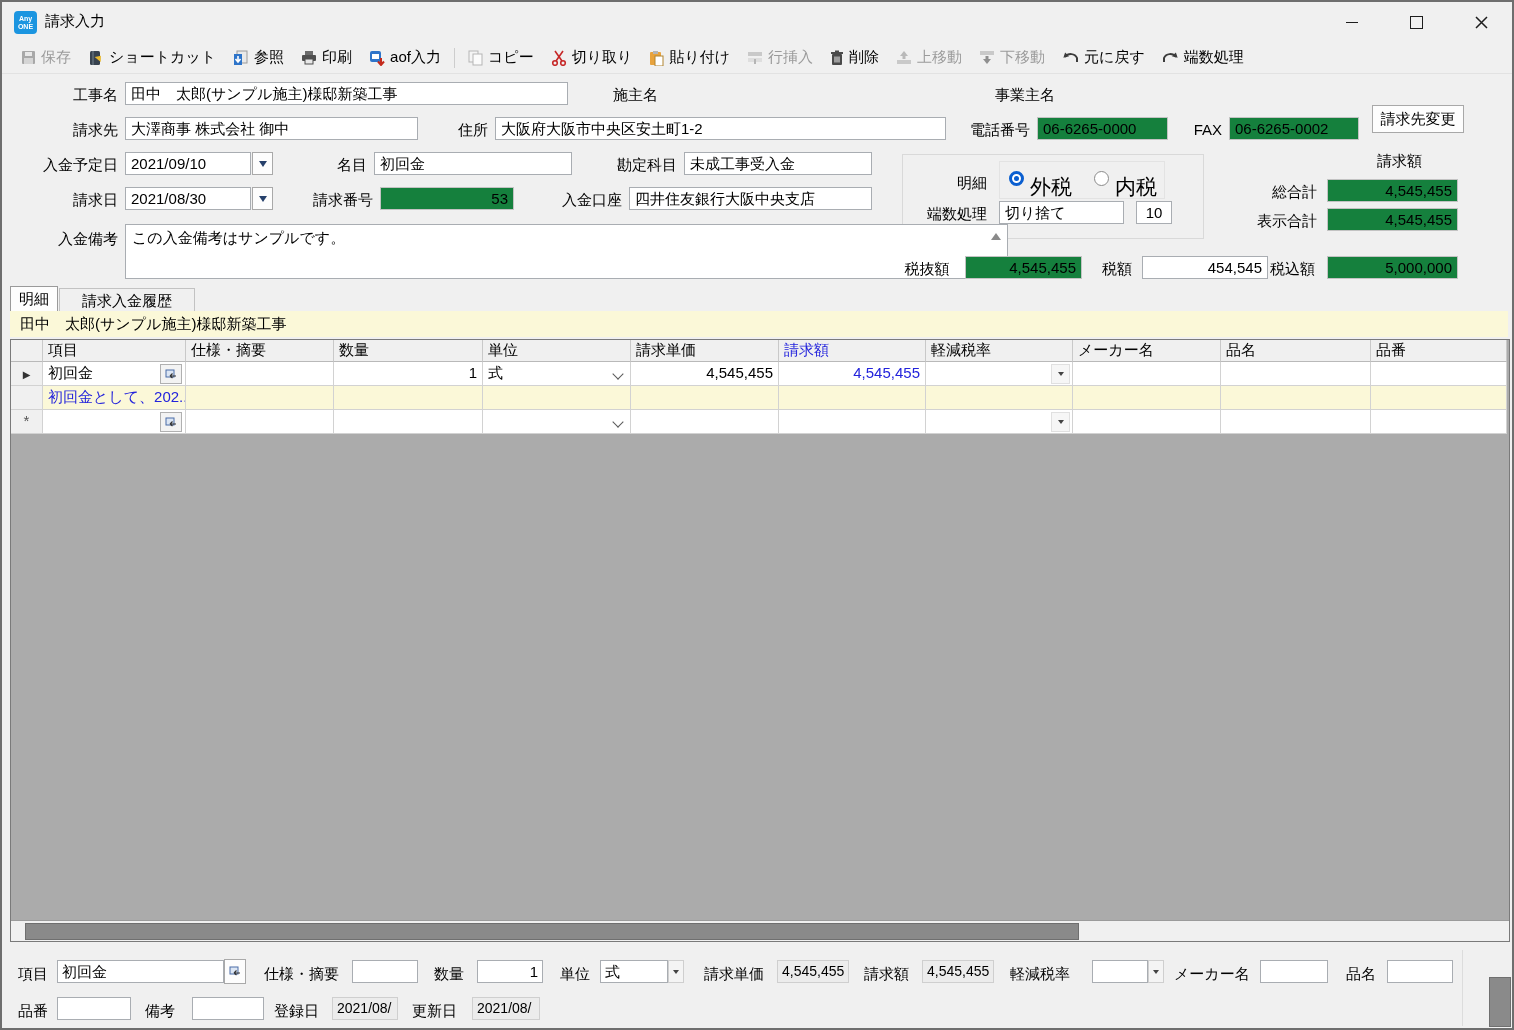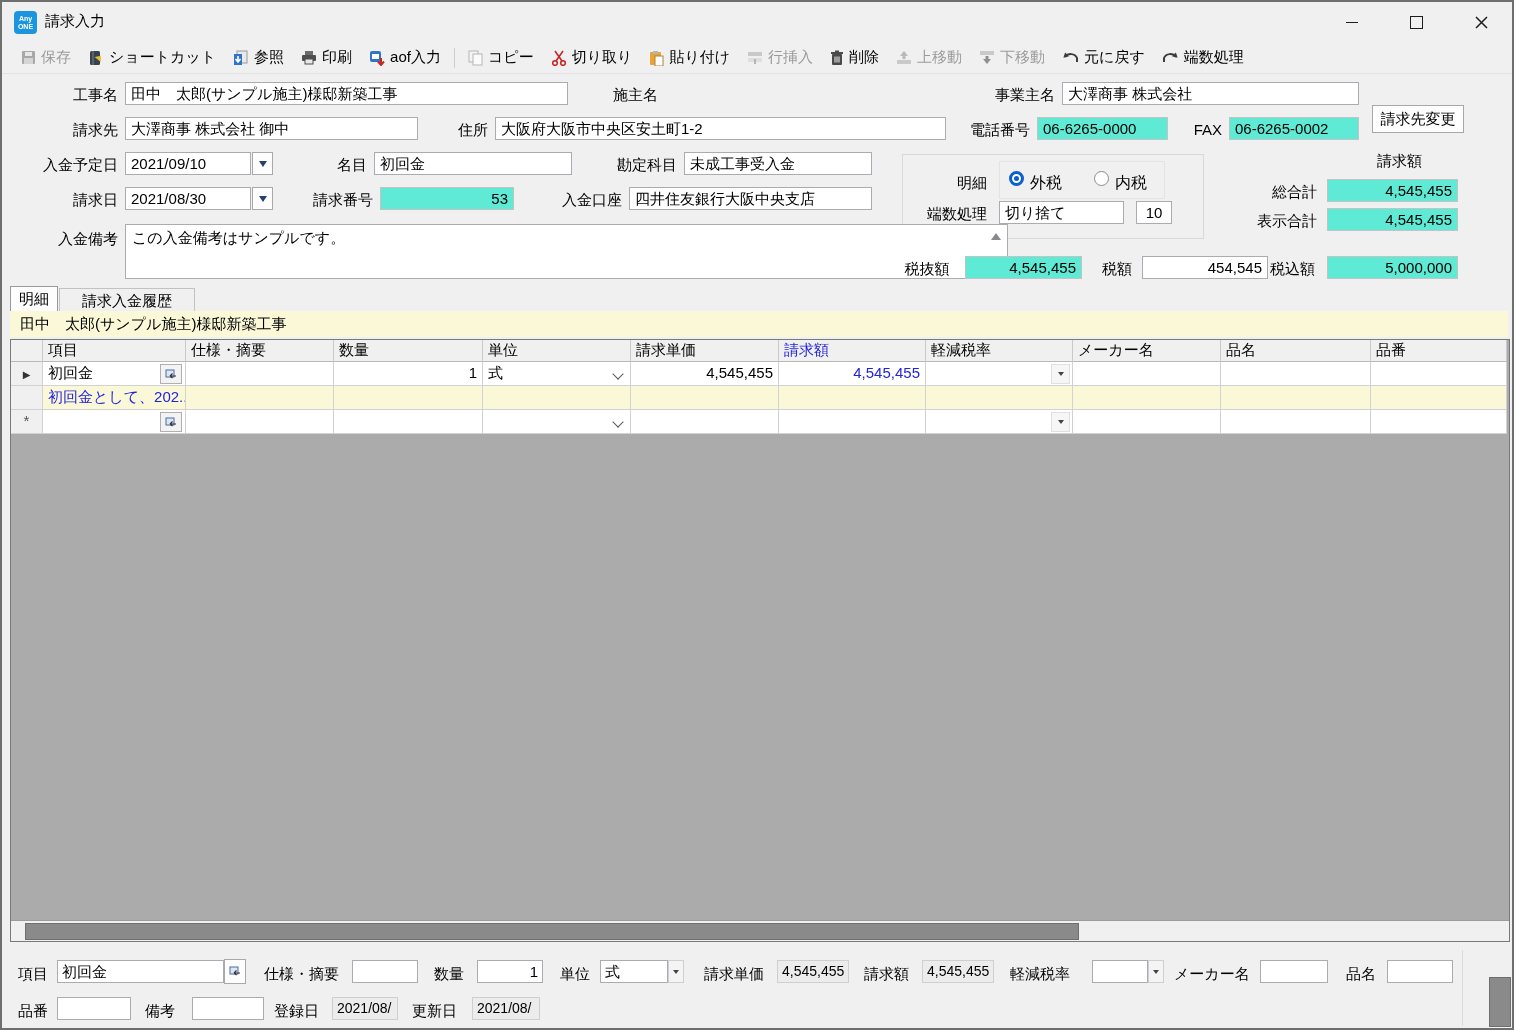--- a/index.html
+++ b/index.html
@@ -2,21 +2,21 @@
 <html><head>
 <meta charset="utf-8">
 <style>
   html,body{margin:0;padding:0;background:#cfcfcf;}
   .win{position:relative;width:1514px;height:1030px;background:#f0f0f0;border:2px solid #6e6e6e;
        box-sizing:border-box;font-family:"Liberation Sans","DejaVu Sans",sans-serif;color:#000;overflow:hidden;}
   .a{position:absolute;box-sizing:border-box;}
   .lbl{font-size:15px;text-align:right;white-space:nowrap;}
   .inp{background:#fff;border:1px solid #a9adb2;font-size:15px;line-height:21px;height:23px;
        padding:0 5px;white-space:nowrap;overflow:hidden;}
-  .ro{background:#5eead4;border-color:#c3c3c3;}
+  .ro{background:#15803d;border-color:#c3c3c3;}
   .num{text-align:right;}
   .blue{color:#2323dc;}
   
   .titlebar{position:absolute;top:0;left:0;right:0;height:40px;background:#f0f0f0;}
   .appicon{position:absolute;left:12px;top:9px;width:23px;height:23px;border-radius:4px;background:#1b95e0;
            color:#fff;font-size:7px;font-weight:bold;line-height:8px;text-align:center;padding-top:4px;box-sizing:border-box;}
   .wtitle{position:absolute;left:43px;top:10px;font-size:15px;}
   .wc{position:absolute;top:0;width:47px;height:40px;display:flex;align-items:center;justify-content:center;cursor:default;}
   .minglyph{width:12px;height:0;border-top:1.6px solid #1d1d1d;}
   .maxglyph{width:11px;height:11px;border:1.4px solid #1d1d1d;}
@@ -31,21 +31,21 @@
   .chev{position:absolute;right:8px;top:7px;width:7px;height:7px;border-right:1.6px solid #5a5a5a;
         border-bottom:1.6px solid #5a5a5a;transform:rotate(45deg);}
   .dbtn{background:#fdfdfd;border:1px solid #a9a9a9;display:flex;align-items:center;justify-content:center;}
   .tri-dn{width:0;height:0;border-left:4.5px solid transparent;border-right:4.5px solid transparent;border-top:6px solid #26406b;}
   .tri-sm{width:0;height:0;border-left:3px solid transparent;border-right:3px solid transparent;border-top:4px solid #444;}
   .btn{background:#fdfdfd;border:1px solid #a8a8a8;font-size:15px;text-align:center;}
   .groupbox{border:1px solid #d9d9d9;}
   .radio-off{width:15px;height:15px;border-radius:50%;border:1px solid #8b8b8b;background:#fff;}
   .radio-on{width:15px;height:15px;border-radius:50%;border:3.5px solid #0b5fd0;background:#fff;position:relative;}
   .radio-on::after{content:"";position:absolute;left:1.5px;top:1.5px;width:5px;height:5px;border-radius:50%;background:#0b5fd0;}
-  .rlabel{font-size:16px;}
+  .rlabel{font-size:21px;}
   
   .txa{background:#fff;border:1px solid #a9adb2;font-size:15px;padding:3px 20px 3px 6px;line-height:19px;}
   .uar{width:0;height:0;border-left:5px solid transparent;border-right:5px solid transparent;border-bottom:7px solid #8a8a8a;}
   .dar{width:0;height:0;border-left:5px solid transparent;border-right:5px solid transparent;border-top:7px solid #8a8a8a;}
   
   .tab{font-size:15px;text-align:center;line-height:24px;}
   .tab.on{background:#fdfdfd;border:1px solid #9a9a9a;border-bottom:none;height:25px;}
   .tab.off{background:#f0f0f0;border:1px solid #c2c2c2;border-bottom:none;height:23px;top:286px;}
   .banner{background:#fbf8d8;font-size:15px;line-height:26px;padding-left:10px;}
   
@@ -204,21 +204,20 @@
           <path d="M10 6 L16 6 L13 1.5 Z" fill="#3c3c3c" transform="rotate(15 13 5)"></path>
         </svg>
       <span>端数処理</span>
     </div>
   </div>
 
   <div class="a lbl" style="left:20px;top:84px;width:96px;">工事名</div>
   <div class="a inp" style="left:123px;top:80px;width:443px;">田中　太郎(サンプル施主)様邸新築工事</div>
   <div class="a lbl" style="left:570px;top:84px;width:86px;">施主名</div>
   <div class="a lbl" style="left:955px;top:84px;width:98px;">事業主名</div>
-  <div class="a inp" style="left:1060px;top:80px;width:297px;">大澤商事 株式会社</div>
 
   <div class="a lbl" style="left:20px;top:119px;width:96px;">請求先</div>
   <div class="a inp" style="left:123px;top:115px;width:293px;">大澤商事 株式会社 御中</div>
   <div class="a lbl" style="left:400px;top:119px;width:86px;">住所</div>
   <div class="a inp" style="left:493px;top:115px;width:451px;">大阪府大阪市中央区安土町1-2</div>
   <div class="a lbl" style="left:930px;top:119px;width:98px;">電話番号</div>
   <div class="a inp ro" style="left:1035px;top:115px;width:131px;">06-6265-0000</div>
   <div class="a lbl" style="left:1150px;top:119px;width:70px;">FAX</div>
   <div class="a inp ro" style="left:1227px;top:115px;width:130px;">06-6265-0002</div>
   <div class="a btn" style="left:1370px;top:103px;width:92px;height:28px;line-height:26px;">請求先変更</div>

